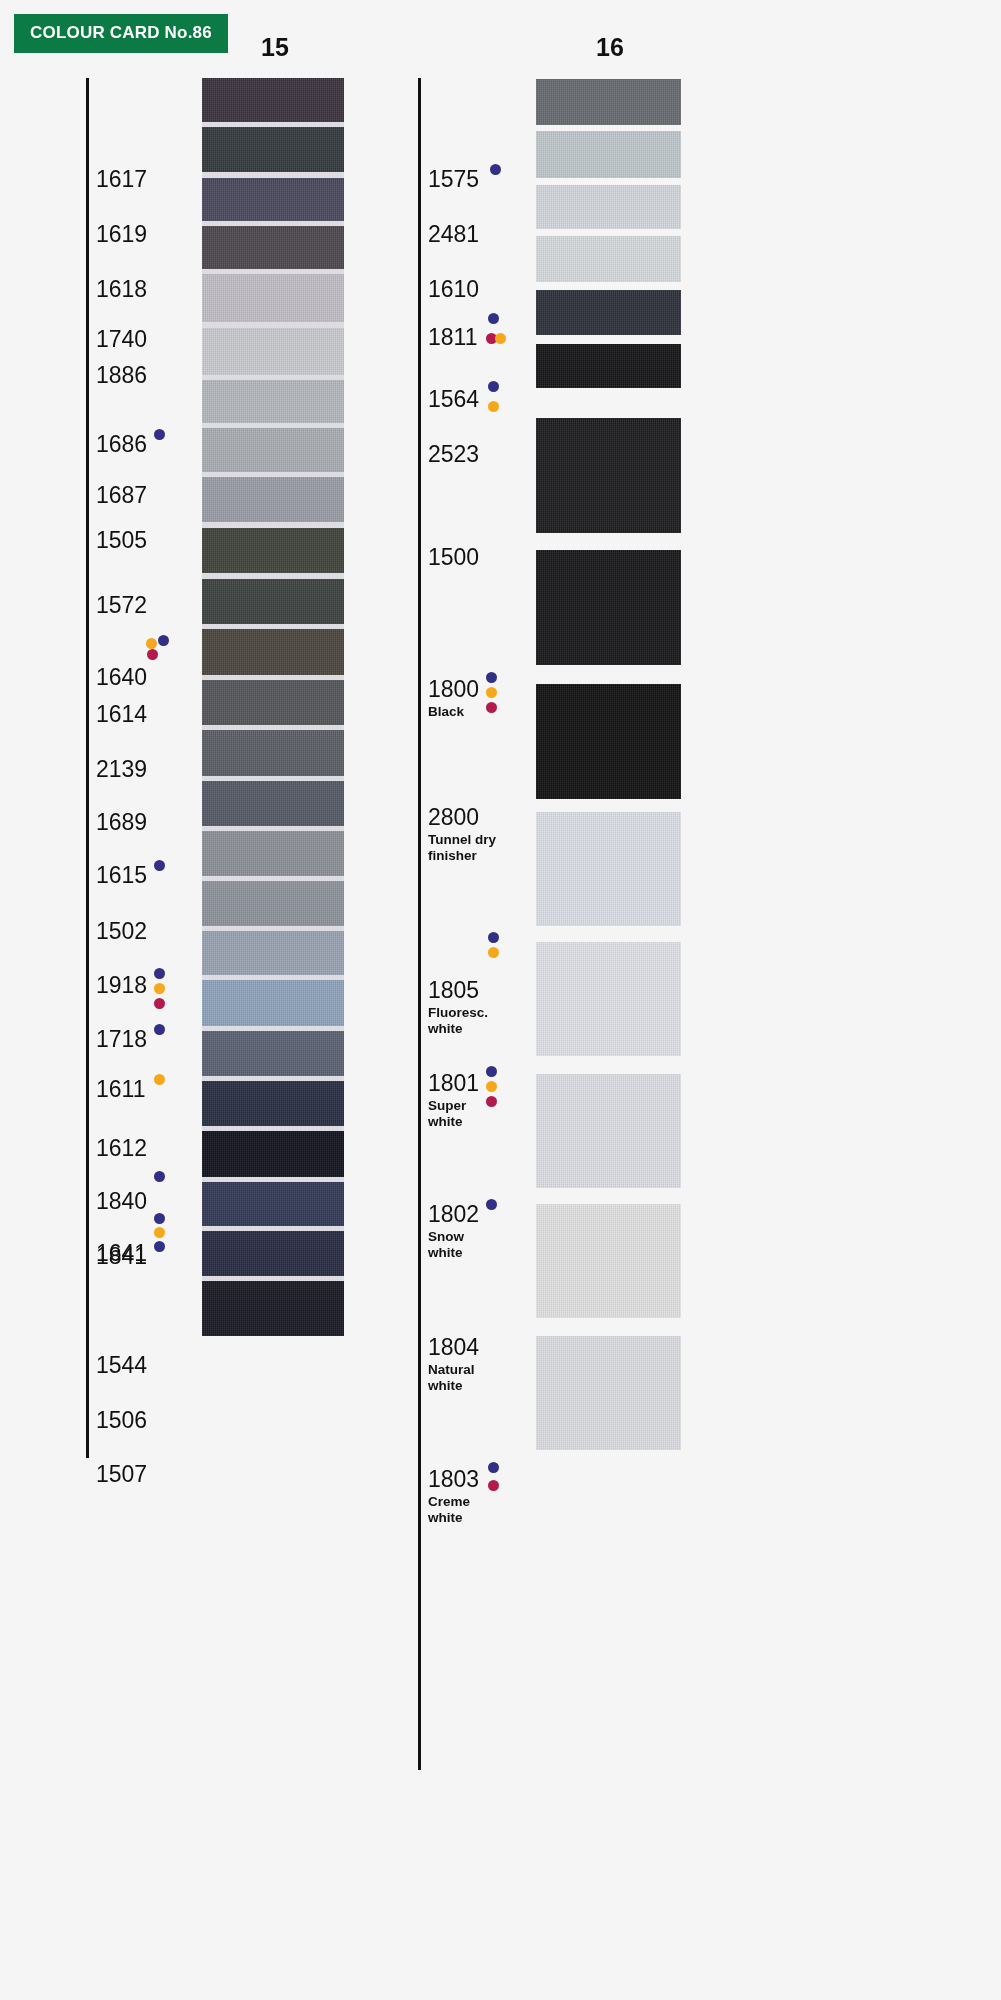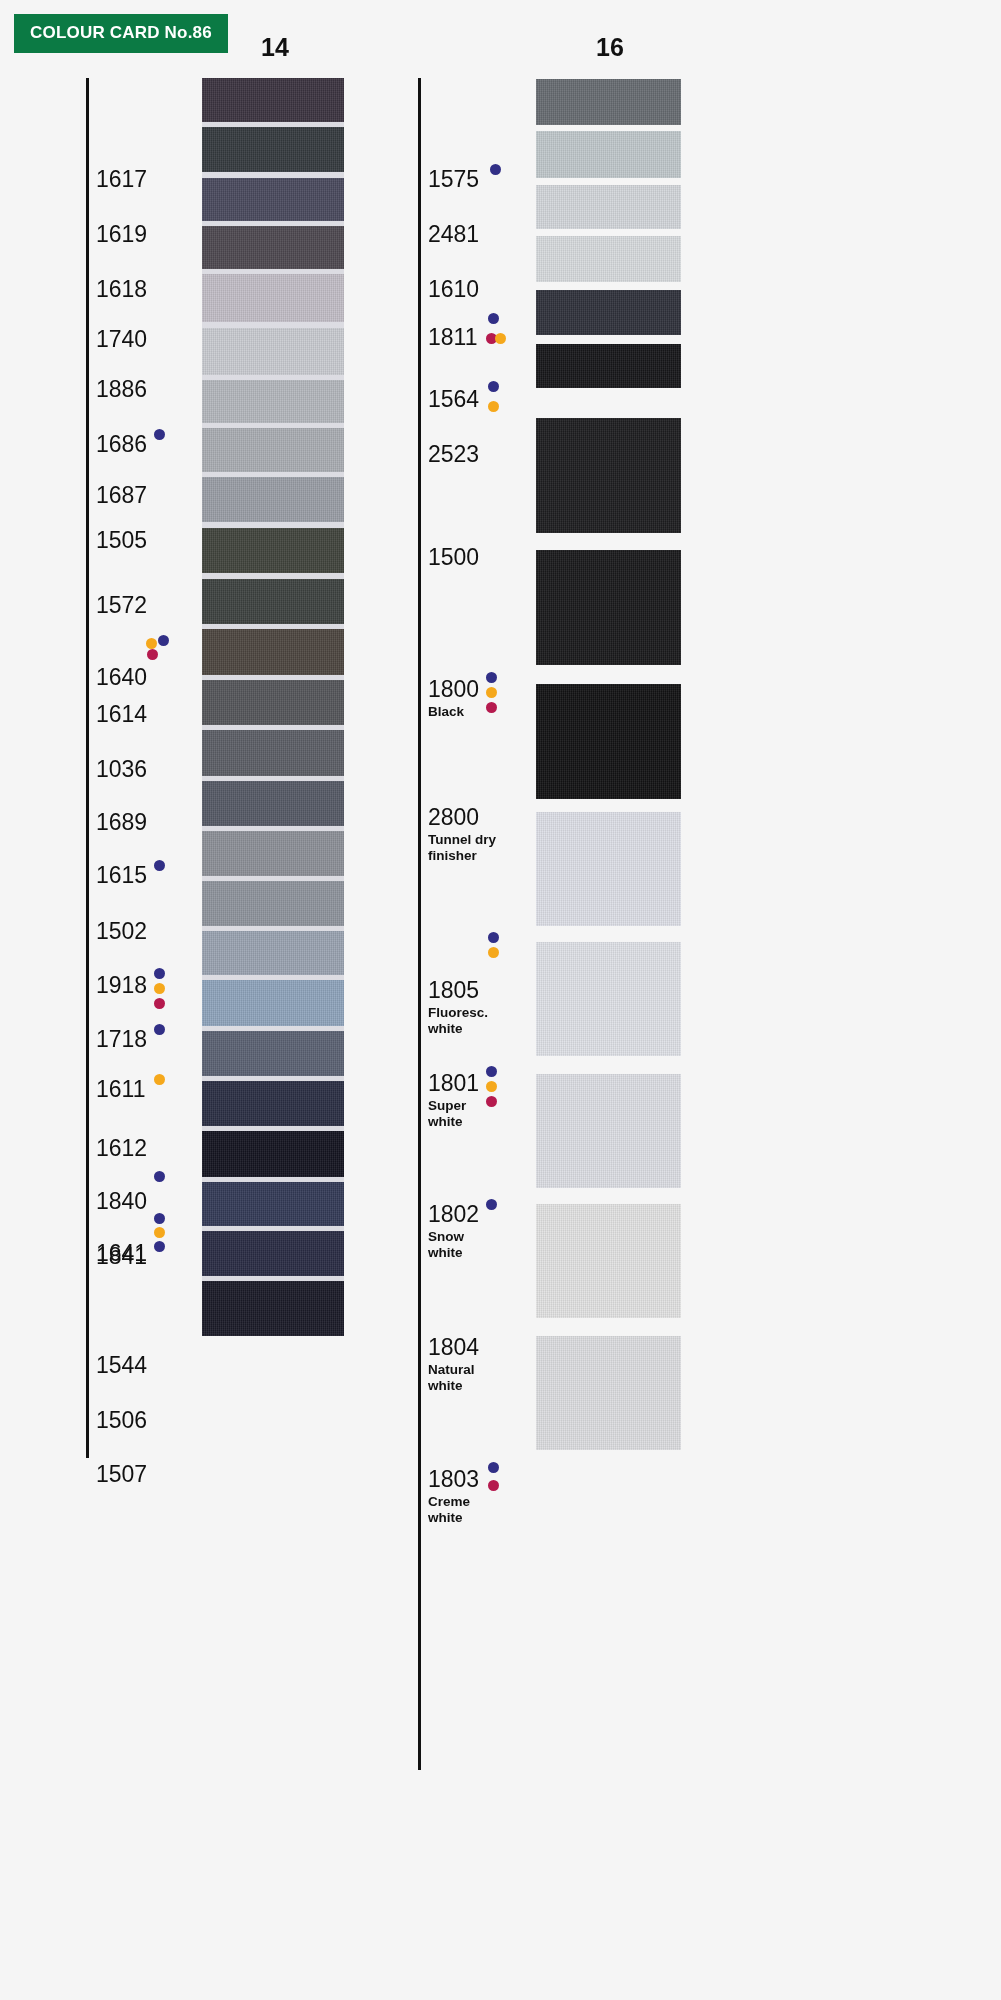--- a/index.html
+++ b/index.html
@@ -91,39 +91,39 @@
   }
   .sw-sep{
     position:absolute;left:0;width:100%;
   }
 </style>
 </head>
 <body>
 
 <div class="badge">COLOUR CARD No.86</div>
 
-<div class="group-num" id="group-15">14</div>
+<div class="group-num" id="group-15">15</div>
 <div class="group-num" id="group-16">16</div>
 
 <div class="column" id="col-15">
   <div class="rule"></div>
   <div class="labels" id="labels-15">
       <div class="lab" style="top: 90px;">
         <span class="code">1617</span>
       </div>
       <div class="lab" style="top: 145px;">
         <span class="code">1619</span>
       </div>
       <div class="lab" style="top: 200px;">
         <span class="code">1618</span>
       </div>
       <div class="lab" style="top: 250px;">
         <span class="code">1740</span>
       </div>
-      <div class="lab" style="top: 300px;">
+      <div class="lab" style="top: 286px;">
         <span class="code">1886</span>
       </div>
       <div class="lab" style="top: 355px;">
         <span class="code">1686</span>
       </div>
       <div class="dots" style="left: 68px; top: 0px;">
         <div class="dot" style="left: 0px; top: 351px; background: rgb(49, 47, 134);"></div>
       </div>
       <div class="lab" style="top: 406px;">
         <span class="code">1687</span>
@@ -139,21 +139,21 @@
       </div>
       <div class="dots" style="left: 60px; top: 0px;">
         <div class="dot" style="left: 0px; top: 560px; background: rgb(245, 168, 28);"></div>
         <div class="dot" style="left: 12px; top: 557px; background: rgb(49, 47, 134);"></div>
         <div class="dot" style="left: 1px; top: 571px; background: rgb(181, 26, 78);"></div>
       </div>
       <div class="lab" style="top: 625px;">
         <span class="code">1614</span>
       </div>
       <div class="lab" style="top: 680px;">
-        <span class="code">1036</span>
+        <span class="code">2139</span>
       </div>
       <div class="lab" style="top: 733px;">
         <span class="code">1689</span>
       </div>
       <div class="lab" style="top: 786px;">
         <span class="code">1615</span>
       </div>
       <div class="dots" style="left: 68px; top: 0px;">
         <div class="dot" style="left: 0px; top: 782px; background: rgb(49, 47, 134);"></div>
       </div>

